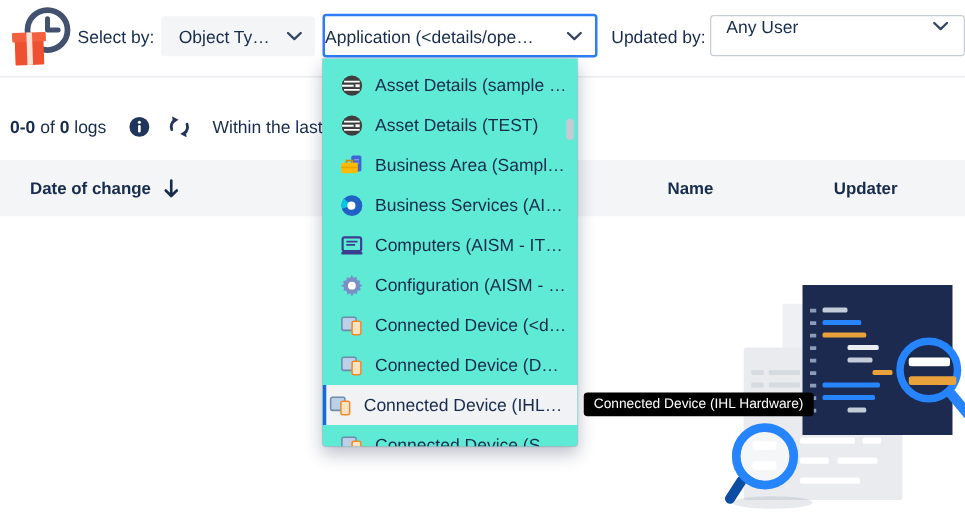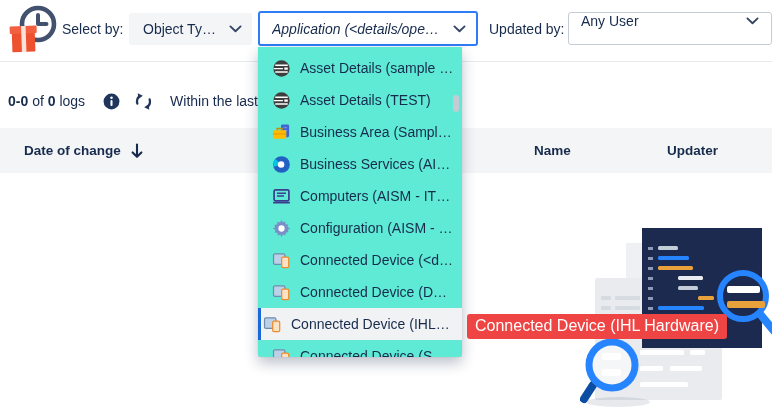--- a/index.html
+++ b/index.html
@@ -11,21 +11,21 @@
   .app-icon { position:absolute; left:8px; top:3px; }
   .lbl { position:absolute; font-size:14px; color:#172B4D; }
   .lbl-selectby { left:62px; top:21px; }
   .lbl-updatedby { left:489px; top:21px;text-align:center; }
 
   .ctl { position:absolute; display:flex; align-items:center; justify-content:space-between;
          border-radius:3px; font-size:14px; color:#172B4D; cursor:pointer; }
   .ctl .txt { white-space:nowrap; overflow:hidden; text-overflow:ellipsis; }
   .btn-grey { left:129px; top:13px; width:123px; height:32px; background:#F4F5F7; padding:0 10px 0 14px; }
   .sel-focus { left:258px; top:11px; width:220px; height:35px; background:#fff;
-               border:2px solid #2e7df6; padding:0 10px 0 12px;font-style:italic; }
+               border:2px solid #2e7df6; padding:0 10px 0 0; }
   .sel-plain { left:568px; top:12px; width:204px; height:33px; background:#fff;
                border:1px solid #C6CCD6; padding:0 12px 16px 12px; }
   .chev { flex:0 0 auto; margin-left:8px; display:flex; }
 
   .divider { position:absolute; left:0; top:61px; width:772px; height:1px; background:#E7E9ED; }
 
   
   .toolbar { position:absolute; left:8px; top:90px; height:22px; display:flex; align-items:center; font-size:14px; }
   .pag b { font-weight:700; }
   .icon-btn { display:flex; align-items:center; cursor:pointer; }
@@ -48,22 +48,22 @@
               overflow:hidden; padding-top:5px; z-index:30; }
   .dd-item { display:flex; align-items:center; height:32px; padding:0 8px 0 14px; cursor:pointer;
              font-size:14px; color:#172B4D; }
   .dd-item .ic { width:19px; height:19px; flex:0 0 auto; margin-right:9px; display:flex; }
   .dd-item .dd-label { white-space:nowrap; overflow:hidden; text-overflow:ellipsis; }
   .dd-item.hl { background:#F1F2F4; border-left:3px solid #1868DB; padding-left:2px; }
   .dd-scroll { position:absolute; right:3px; top:48px; width:6px; height:17px; background:#C4CBD4;
                border-radius:3px; cursor:pointer; }
 
   
-  .tooltip { position:absolute; left:467px; top:314px; background:#ef4444; color:#fff;
-             font-size:16px; padding:3px 8px 4px; border-radius:3px; white-space:nowrap; z-index:40; }
+  .tooltip { position:absolute; left:467px; top:314px; background:#000000; color:#fff;
+             font-size:11px; padding:3px 8px 4px; border-radius:3px; white-space:nowrap; z-index:40; }
 
   
   .illus { position:absolute; left:580px; top:220px; z-index:10; }
 </style>
 </head>
 <body>
 
 <div class="app">
 
   <div class="app-icon">

